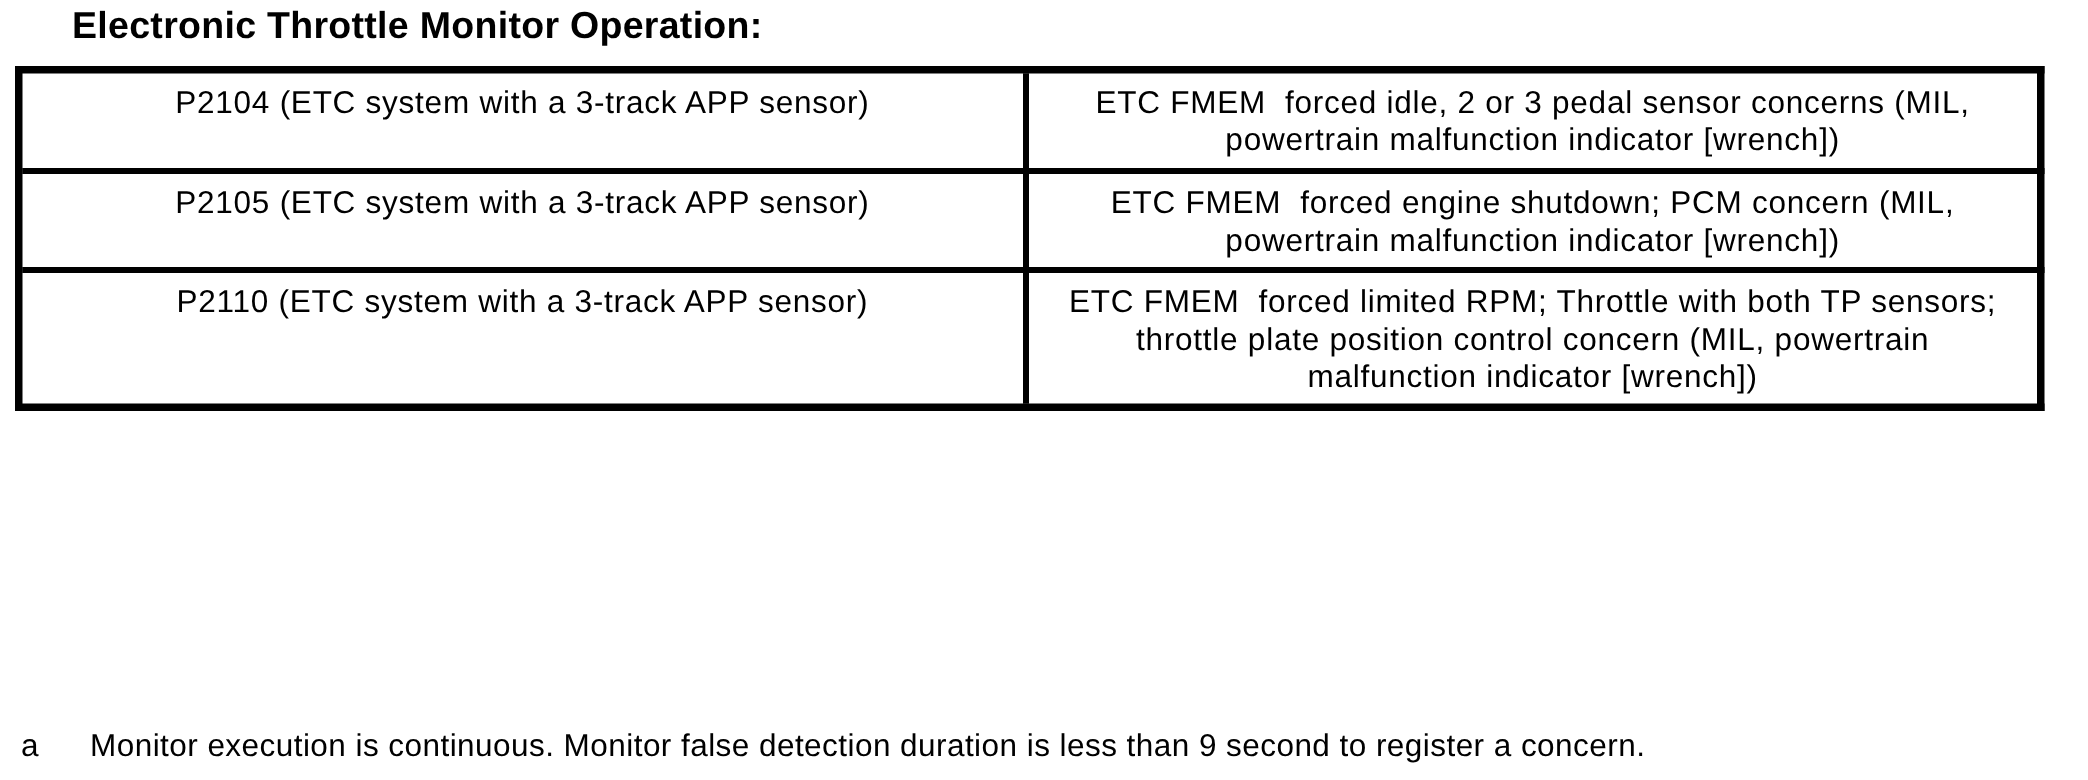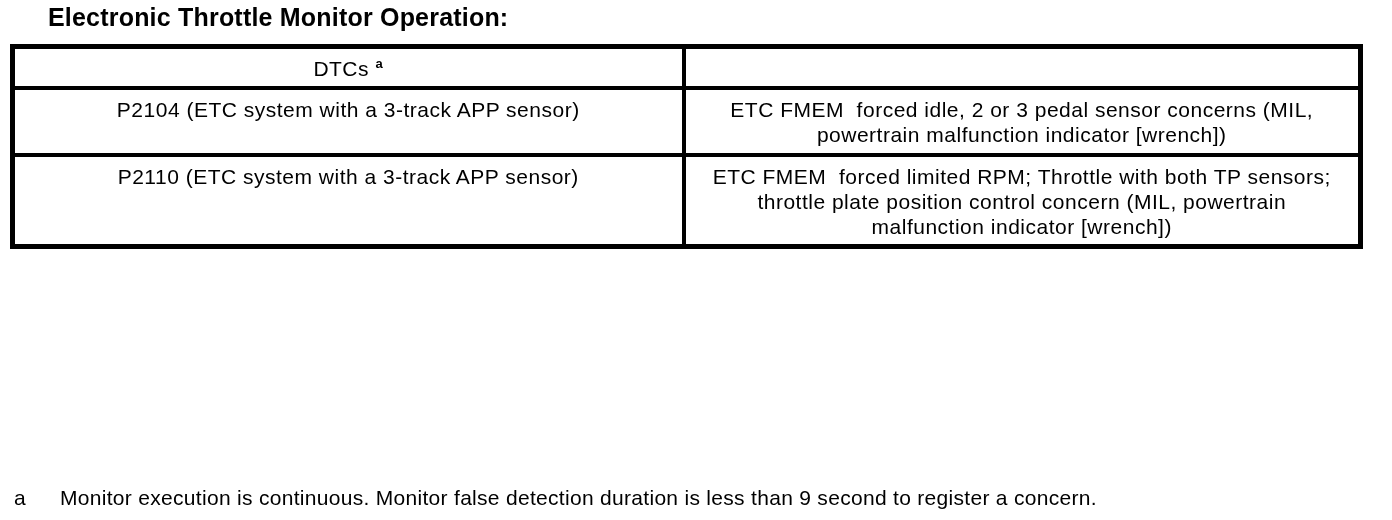--- a/index.html
+++ b/index.html
@@ -73,27 +73,27 @@
 <body>
 
 <div class="doc-title">Electronic Throttle Monitor Operation:</div>
 
 <table class="dtc-table">
   <colgroup>
     <col style="width: 671px">
     <col style="width: 677px">
   </colgroup>
   <tbody>
-    <tr class="hdr-row">
-      <th class="dtcs-header"><span>DTCs</span> <sup>a</sup></th>
-      <th></th>
-    </tr>
     <tr class="row-1">
       <td>P2104 (ETC system with a 3-track APP sensor)</td>
       <td>ETC FMEM  forced idle, 2 or 3 pedal sensor concerns (MIL, powertrain malfunction indicator [wrench])</td>
+    </tr>
+    <tr class="row-2">
+      <td>P2105 (ETC system with a 3-track APP sensor)</td>
+      <td>ETC FMEM  forced engine shutdown; PCM concern (MIL, powertrain malfunction indicator [wrench])</td>
     </tr>
     <tr class="row-3">
       <td>P2110 (ETC system with a 3-track APP sensor)</td>
       <td>ETC FMEM  forced limited RPM; Throttle with both TP sensors; throttle plate position control concern (MIL, powertrain malfunction indicator [wrench])</td>
     </tr>
   </tbody>
 </table>
 
 <div class="footnote">
   <span class="fn-marker">a</span>

